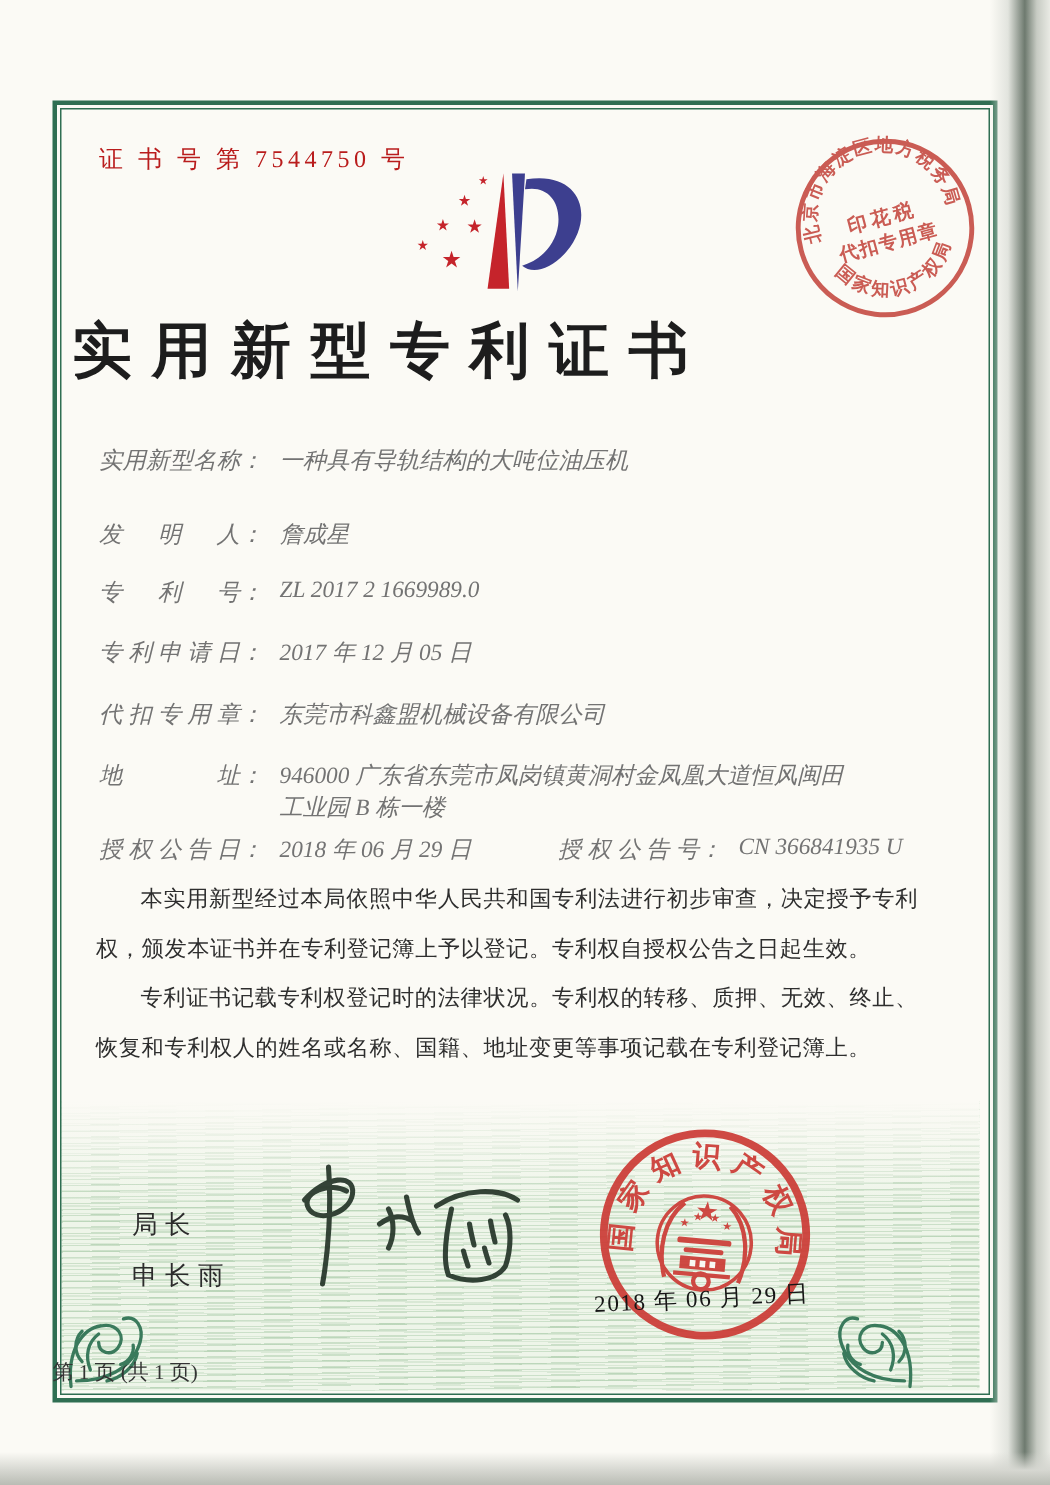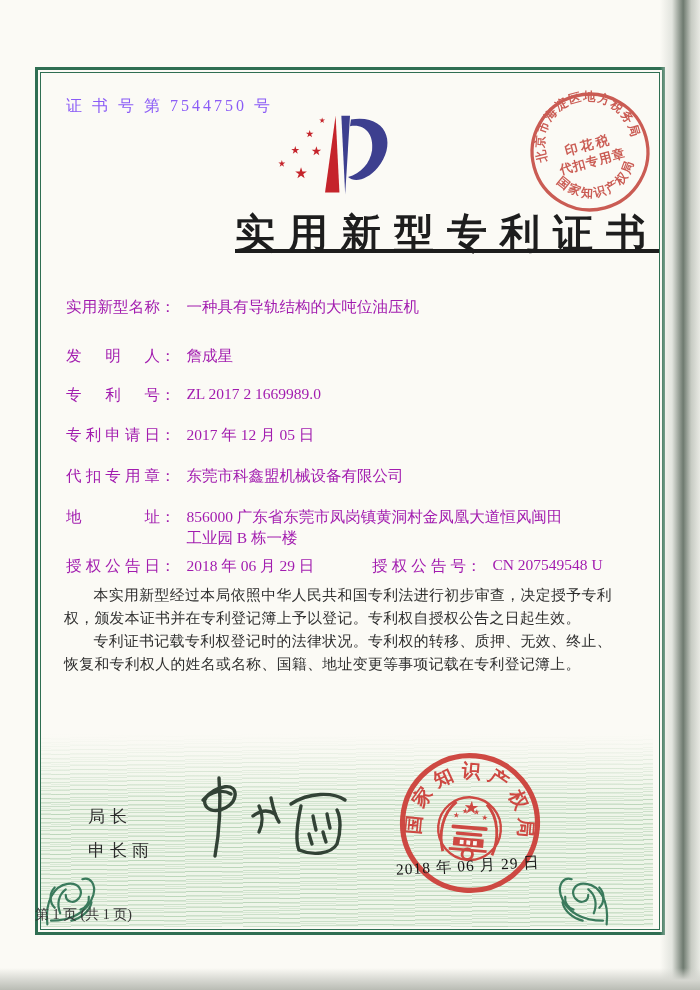--- a/index.html
+++ b/index.html
@@ -18,31 +18,31 @@
   .band{position:absolute;left:41px;top:734px;width:612px;height:193px;z-index:1;
     background:
       repeating-linear-gradient(179deg, rgba(122,174,125,0.30) 0 1px, rgba(122,174,125,0) 1px 4px),
       repeating-linear-gradient(181deg, rgba(122,174,125,0.18) 0 1px, rgba(122,174,125,0) 1px 5px),
       #eef5e9;}
   .band-fade{position:absolute;left:0;top:0;width:100%;height:70px;
     background:linear-gradient(180deg,#fbfaf5 0%, rgba(251,250,245,0) 100%);}
   
   .frame{position:absolute;left:35px;top:67px;width:624px;height:862px;border:3px solid #2f6e52;z-index:2;}
   .frame-inner{position:absolute;inset:2px;border:1px solid #2f6e52;}
-  .cert-no{position:absolute;left:66px;top:96px;font-size:16px;letter-spacing:3px;color:#8b5cf6;z-index:3;}
+  .cert-no{position:absolute;left:66px;top:96px;font-size:16px;letter-spacing:3px;color:#b91c1c;z-index:3;}
   .logo{position:absolute;left:268px;top:108px;z-index:3;}
   .tax-stamp{position:absolute;left:520px;top:82px;z-index:4;transform:rotate(-15deg);opacity:.88;}
-  .title{position:absolute;left:35px;top:206px;width:624px;text-align:right;z-index:3;
-    font-size:40px;font-weight:700;letter-spacing:13px;text-indent:13px;color:#1d1d1d;text-decoration:underline;}
-  .frow{position:absolute;left:66px;font-size:15.5px;color:#a21caf;z-index:3;white-space:nowrap;}
+  .title{position:absolute;left:35px;top:206px;width:624px;text-align:left;z-index:3;
+    font-size:40px;font-weight:700;letter-spacing:13px;text-indent:13px;color:#1d1d1d;}
+  .frow{position:absolute;left:66px;font-size:15.5px;color:#737373;z-index:3;white-space:nowrap;font-style:italic;}
   .flabel{display:inline-block;width:94px;text-align:justify;text-align-last:justify;vertical-align:top;}
   .fcolon{vertical-align:top;}
   .fvalue{margin-left:7px;display:inline-block;vertical-align:top;white-space:normal;}
   .paras{position:absolute;left:64px;top:584px;width:548px;z-index:3;
-    font-size:14.8px;line-height:23px;text-align:justify;color:#2e2e2e;letter-spacing:.4px;}
+    font-size:14.8px;line-height:33px;text-align:justify;color:#2e2e2e;letter-spacing:.4px;}
   .paras p{margin:0;text-indent:2em;}
   .bureau{position:absolute;left:88px;top:805px;z-index:4;font-size:17px;letter-spacing:5px;color:#2c2c2c;}
   .bureau div{margin-bottom:11px;font-family:Liberation Mono, monospace;}
   .signature{position:absolute;left:175px;top:770px;z-index:4;}
   .big-seal{position:absolute;left:394px;top:747px;z-index:4;transform:rotate(5deg);opacity:.92;}
   .seal-date{position:absolute;left:396px;top:855px;width:180px;z-index:6;font-size:15.5px;
     letter-spacing:1px;color:#161616;transform:rotate(-3deg);}
   .footer{position:absolute;left:35px;top:906px;width:624px;text-align:left;z-index:4;
     font-size:14px;color:#333;}
   .flourish{position:absolute;z-index:3;}
@@ -131,31 +131,31 @@
   <span class="flabel">专利申请日</span><span class="fcolon">：</span>
   <span class="fvalue">2017 年 12 月 05 日</span>
 </div>
 <div class="frow" style="top:466px">
   <span class="flabel">代扣专用章</span><span class="fcolon">：</span>
   <span class="fvalue">东莞市科鑫盟机械设备有限公司</span>
 </div>
 <div class="frow" style="top:507px">
   <span class="flabel">地址</span><span class="fcolon">：</span>
   <span class="fvalue" style="width:430px">
-    <div>856000 广东省东莞市凤岗镇黄洞村金凤凰大道恒风闽田</div>
+    <div>946000 广东省东莞市凤岗镇黄洞村金凤凰大道恒风闽田</div>
     <div style="margin-top:0">工业园 B 栋一楼</div>
   </span>
 </div>
 <div class="frow" style="top:556px">
   <span class="flabel">授权公告日</span><span class="fcolon">：</span>
   <span class="fvalue">2018 年 06 月 29 日</span>
 </div>
 <div class="frow" style="top:556px;left:372px">
   <span class="flabel">授权公告号</span><span class="fcolon">：</span>
-  <span class="fvalue">CN 207549548 U</span>
+  <span class="fvalue">CN 366841935 U</span>
 </div>
 
 <div class="paras">
   <p>本实用新型经过本局依照中华人民共和国专利法进行初步审查，决定授予专利权，颁发本证书并在专利登记簿上予以登记。专利权自授权公告之日起生效。</p>
   <p>专利证书记载专利权登记时的法律状况。专利权的转移、质押、无效、终止、恢复和专利权人的姓名或名称、国籍、地址变更等事项记载在专利登记簿上。</p>
 </div>
 
 <div class="bureau">
   <div>局长</div>
   <div>申长雨</div>

